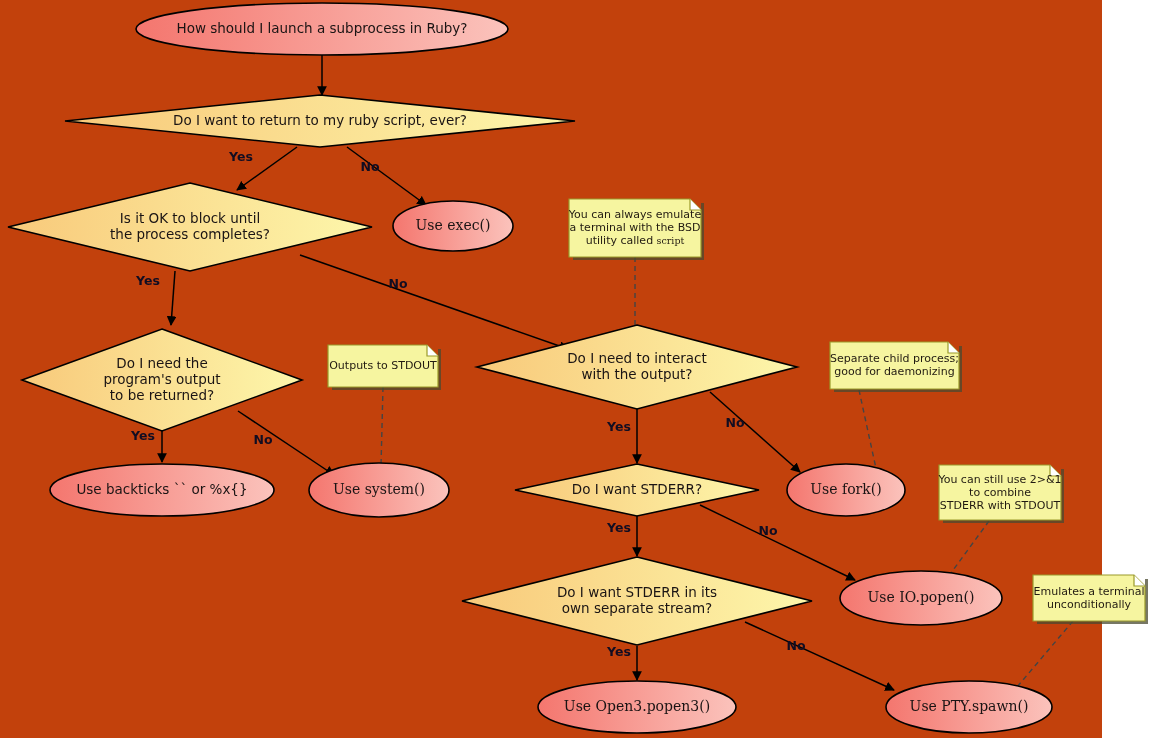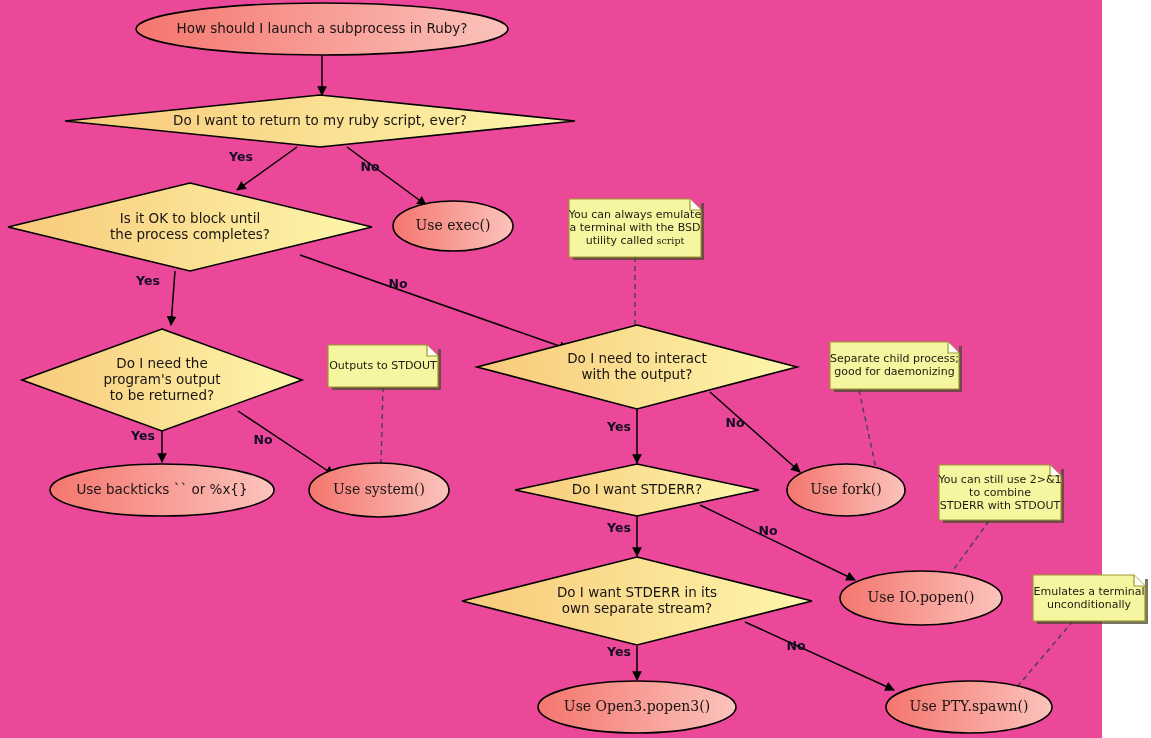--- a/index.html
+++ b/index.html
@@ -10,21 +10,21 @@
   body {
     width: 1151px;
     height: 738px;
     overflow: hidden;
     font-family: "DejaVu Sans", sans-serif;
   }
   #canvas {
     position: relative;
     width: 1102px;
     height: 738px;
-    background: #ec4899;
+    background: #c2410c;
   }
   svg#flow {
     position: absolute;
     top: 0;
     left: 0;
     width: 1151px;
     height: 738px;
   }
   .shape-outline {
     stroke: #000000;

